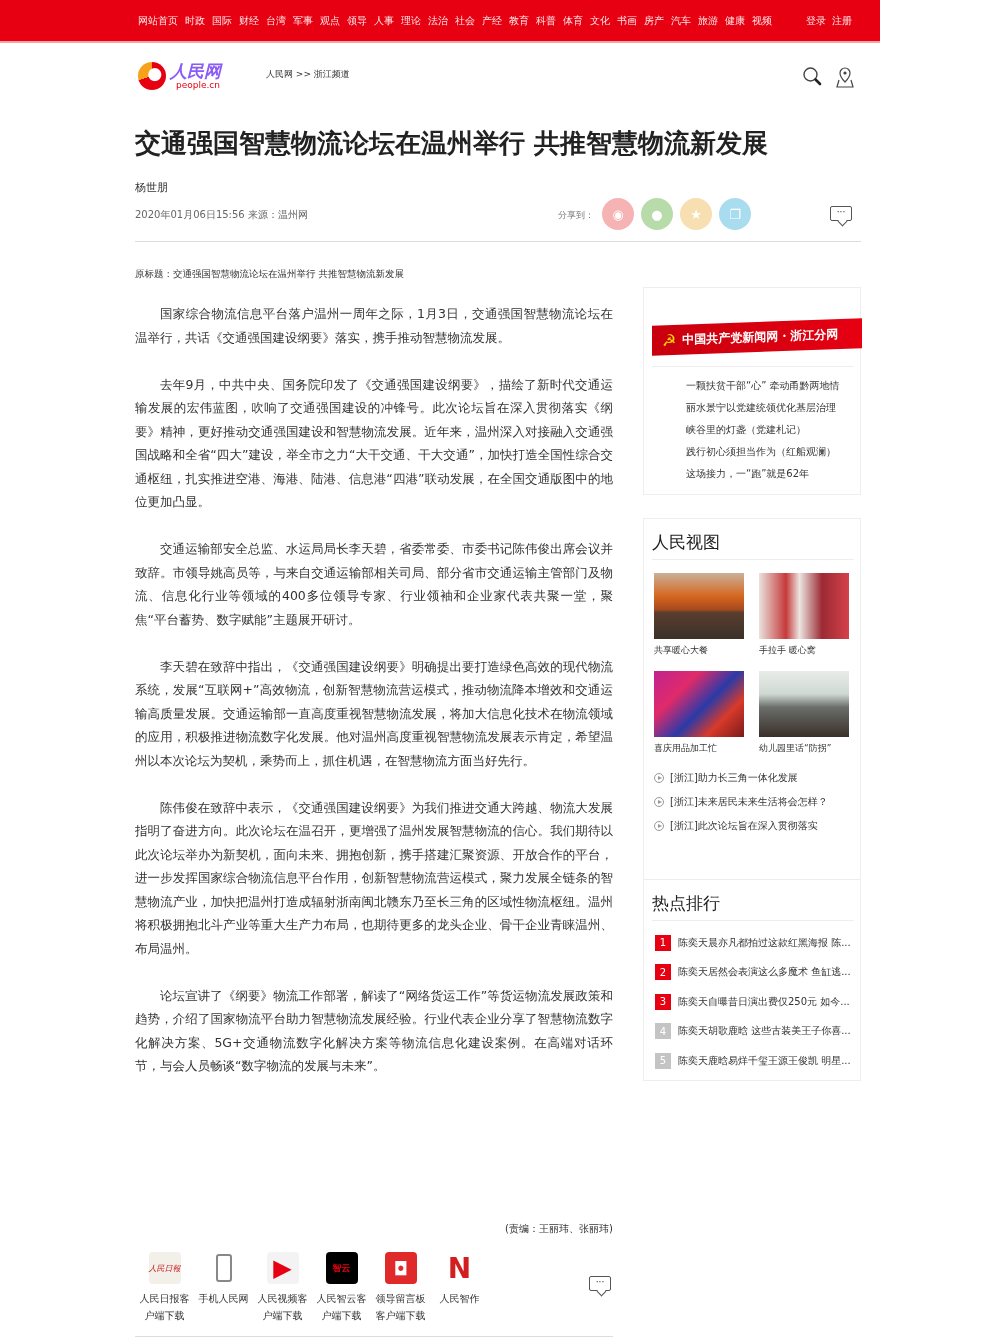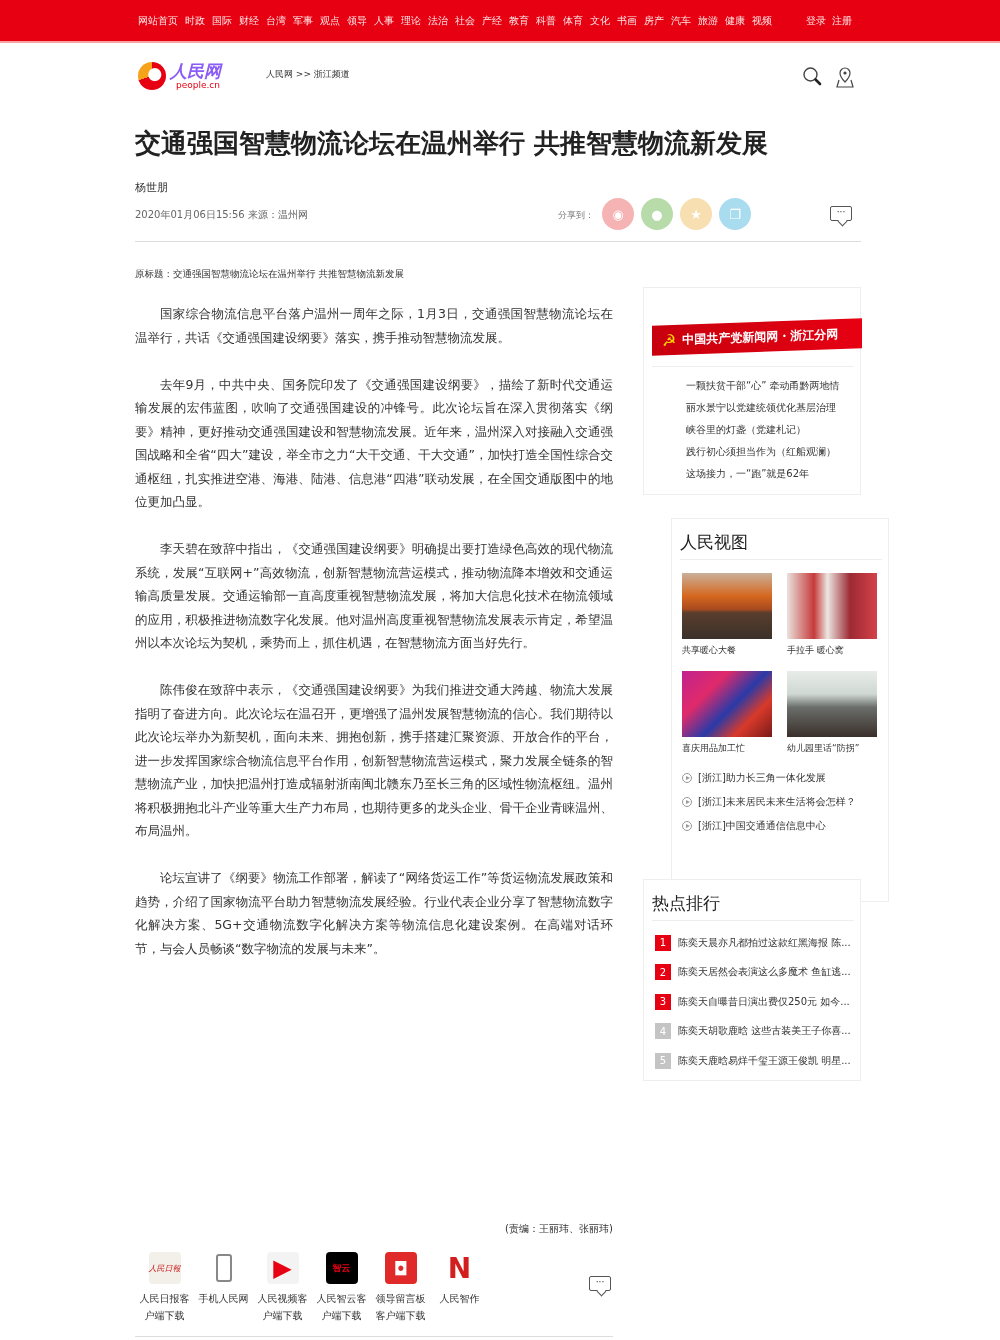--- a/index.html
+++ b/index.html
@@ -1,17 +1,17 @@
 <!DOCTYPE html>
 <html><head>
 <meta charset="utf-8">
 <style>
 *{margin:0;padding:0;box-sizing:border-box;}
 body{width:1000px;height:1340px;background:#fff;font-family:"DejaVu Sans","Liberation Sans",sans-serif;color:#333;overflow:hidden;position:relative;}
-.topbar{position:absolute;left:0;top:0;width:1000px;height:43px;background:#e60012;border-bottom:2px solid #f5a3a3;}
+.topbar{position:absolute;left:0;top:0;width:880px;height:43px;background:#e60012;border-bottom:2px solid #f5a3a3;}
 .topnav{position:absolute;left:138px;top:14px;display:flex;gap:0;font-family:"DejaVu Serif","Liberation Serif",serif;font-size:10px;color:#fde;white-space:nowrap;}
 .topnav span{margin-right:7px;color:#ffe6e6;}
 .toplogin{position:absolute;left:806px;top:14px;font-family:"DejaVu Serif","Liberation Serif",serif;font-size:10px;color:#ffe6e6;display:flex;gap:6px;}
 .logo{position:absolute;left:138px;top:58px;width:90px;height:36px;display:flex;align-items:center;}
 .logo-circle{width:28px;height:28px;border-radius:50%;background:radial-gradient(circle at 60% 45%,#fff 0 6px,transparent 7px),conic-gradient(#e60012 0 70%,#f7a21b 70% 100%);}
 .logo-text{margin-left:4px;display:flex;flex-direction:column;}
 .logo-cn{font-family:"DejaVu Serif","Liberation Serif",serif;font-style:italic;color:#8b5cf6;font-size:17px;line-height:17px;font-weight:bold;}
 .logo-en{color:#e60012;font-size:9px;line-height:10px;margin-left:6px;}
 .crumb{position:absolute;left:266px;top:68px;font-size:9px;color:#333;}
 .icon-search{position:absolute;left:802px;top:66px;width:20px;height:20px;}
@@ -118,20 +118,21 @@
   <span>❐</span>
 </div>
 <div class="comment-icon" style="left:830px;top:206px;">···</div>
 <div class="divider"></div>
 
 <div class="orig">原标题：交通强国智慧物流论坛在温州举行 共推智慧物流新发展</div>
 
 <div class="article">
   <p>国家综合物流信息平台落户温州一周年之际，1月3日，交通强国智慧物流论坛在温举行，共话《交通强国建设纲要》落实，携手推动智慧物流发展。</p>
   <p>去年9月，中共中央、国务院印发了《交通强国建设纲要》，描绘了新时代交通运输发展的宏伟蓝图，吹响了交通强国建设的冲锋号。此次论坛旨在深入贯彻落实《纲要》精神，更好推动交通强国建设和智慧物流发展。近年来，温州深入对接融入交通强国战略和全省“四大”建设，举全市之力“大干交通、干大交通”，加快打造全国性综合交通枢纽，扎实推进空港、海港、陆港、信息港“四港”联动发展，在全国交通版图中的地位更加凸显。</p>
+  <p>交通运输部安全总监、水运局局长李天碧，省委常委、市委书记陈伟俊出席会议并致辞。市领导姚高员等，与来自交通运输部相关司局、部分省市交通运输主管部门及物流、信息化行业等领域的400多位领导专家、行业领袖和企业家代表共聚一堂，聚焦“平台蓄势、数字赋能”主题展开研讨。</p>
   <p>李天碧在致辞中指出，《交通强国建设纲要》明确提出要打造绿色高效的现代物流系统，发展“互联网+”高效物流，创新智慧物流营运模式，推动物流降本增效和交通运输高质量发展。交通运输部一直高度重视智慧物流发展，将加大信息化技术在物流领域的应用，积极推进物流数字化发展。他对温州高度重视智慧物流发展表示肯定，希望温州以本次论坛为契机，乘势而上，抓住机遇，在智慧物流方面当好先行。</p>
   <p>陈伟俊在致辞中表示，《交通强国建设纲要》为我们推进交通大跨越、物流大发展指明了奋进方向。此次论坛在温召开，更增强了温州发展智慧物流的信心。我们期待以此次论坛举办为新契机，面向未来、拥抱创新，携手搭建汇聚资源、开放合作的平台，进一步发挥国家综合物流信息平台作用，创新智慧物流营运模式，聚力发展全链条的智慧物流产业，加快把温州打造成辐射浙南闽北赣东乃至长三角的区域性物流枢纽。温州将积极拥抱北斗产业等重大生产力布局，也期待更多的龙头企业、骨干企业青睐温州、布局温州。</p>
   <p>论坛宣讲了《纲要》物流工作部署，解读了“网络货运工作”等货运物流发展政策和趋势，介绍了国家物流平台助力智慧物流发展经验。行业代表企业分享了智慧物流数字化解决方案、5G+交通物流数字化解决方案等物流信息化建设案例。在高端对话环节，与会人员畅谈“数字物流的发展与未来”。</p>
 </div>
 
 <div class="editor">(责编：王丽玮、张丽玮)</div>
 
 <div class="apps">
   <div class="app">
     <div class="app-icon" style="background:#f3efe9;color:#c81e1e;font-family:'DejaVu Serif',serif;font-style:italic;font-size:8px;">人民日報</div>
@@ -171,21 +172,21 @@
   <div class="side-sep" style="top:78px;"></div>
   <div class="side-list" style="top:87px;">
     <div>一颗扶贫干部“心” 牵动甬黔两地情</div>
     <div>丽水景宁以党建统领优化基层治理</div>
     <div>峡谷里的灯盏（党建札记）</div>
     <div>践行初心须担当作为（红船观澜）</div>
     <div>这场接力，一“跑”就是62年</div>
   </div>
 </div>
 
-<div class="side-box" style="top:518px;height:384px;margin-left:28px;">
+<div class="side-box" style="top:518px;height:384px;">
   <div class="side-title">人民视图</div>
   <div class="side-sep" style="top:40px;"></div>
   <div class="pic" style="left:10px;top:54px;background:linear-gradient(180deg,#c9b09a 0%,#d6671f 35%,#a84a1e 55%,#5a3e2e 60%,#3a3028 100%);"></div>
   <div class="pic-cap" style="left:10px;top:125px;">共享暖心大餐</div>
   <div class="pic" style="left:115px;top:54px;background:linear-gradient(90deg,#e9e2dd 0%,#c63a3a 30%,#ece6e1 45%,#9c2a34 70%,#d4414a 100%);"></div>
   <div class="pic-cap" style="left:115px;top:125px;">手拉手 暖心窝</div>
   <div class="pic" style="left:10px;top:152px;background:linear-gradient(135deg,#c0238f 0%,#e02a6a 30%,#2a3aa8 55%,#d83a2a 75%,#7a1a1a 100%);"></div>
   <div class="pic-cap" style="left:10px;top:223px;">喜庆用品加工忙</div>
   <div class="pic" style="left:115px;top:152px;background:linear-gradient(180deg,#e8ece8 0%,#cfd8d2 35%,#6a6e6a 55%,#3a2f2a 100%);"></div>
   <div class="pic-cap" style="left:115px;top:223px;">幼儿园里话“防拐”</div>
@@ -193,21 +194,21 @@
     <div class="play-item">
         <span class="play-icon"></span>
         <span>[浙江]助力长三角一体化发展</span>
       </div>
     <div class="play-item">
         <span class="play-icon"></span>
         <span>[浙江]未来居民未来生活将会怎样？</span>
       </div>
     <div class="play-item">
         <span class="play-icon"></span>
-        <span>[浙江]中国交通通信信息中心</span>
+        <span>[浙江]此次论坛旨在深入贯彻落实</span>
       </div>
   </div>
 </div>
 
 <div class="side-box" style="top:879px;height:202px;">
   <div class="side-title">热点排行</div>
   <div class="side-sep" style="top:40px;"></div>
   <div style="position:absolute;left:11px;top:48px;">
     <div class="rank-item">
         <span class="rank-num" style="background:#e60012;">1</span>

